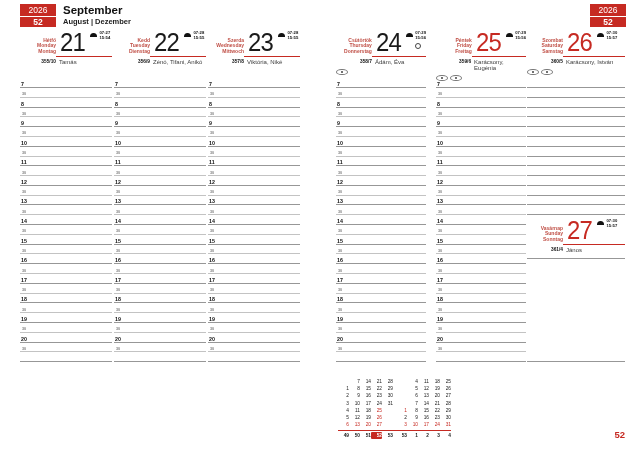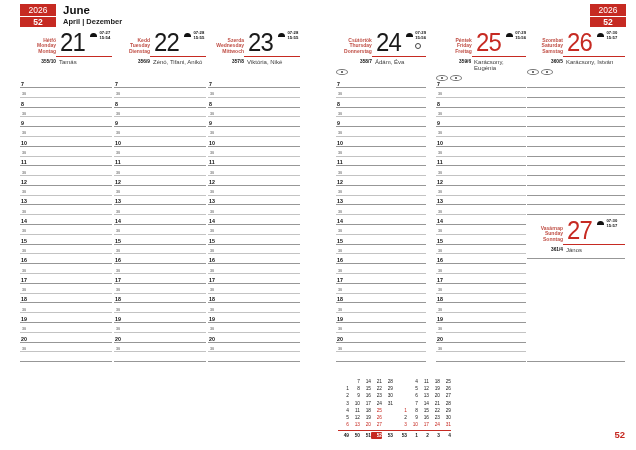--- a/index.html
+++ b/index.html
@@ -56,22 +56,22 @@
 
   .page-number{position:absolute;left:598px;top:429px;width:27px;text-align:right;font-size:9.5px;font-weight:bold;color:var(--accent);}
 </style>
 </head>
 <body style="--accent: #c62a22; --dayname: #c05047; --line: #979797; --lineLight: #c3c3c3;">
 
 <div class="year-box" style="left:20px">
   <div class="yb-year">2026</div>
   <div class="yb-week">52</div>
 </div>
-<div class="month-title">June</div>
-<div class="month-sub">April | Dezember</div>
+<div class="month-title">September</div>
+<div class="month-sub">August | Dezember</div>
 
 <div class="year-box" style="left:590px">
   <div class="yb-year">2026</div>
   <div class="yb-week">52</div>
 </div>
 
 <div class="day-header-slot" style="left:20px;top:28px;width:92px">
     <div class="day-header">
     <div class="dh-main">
       <div class="dh-names">

